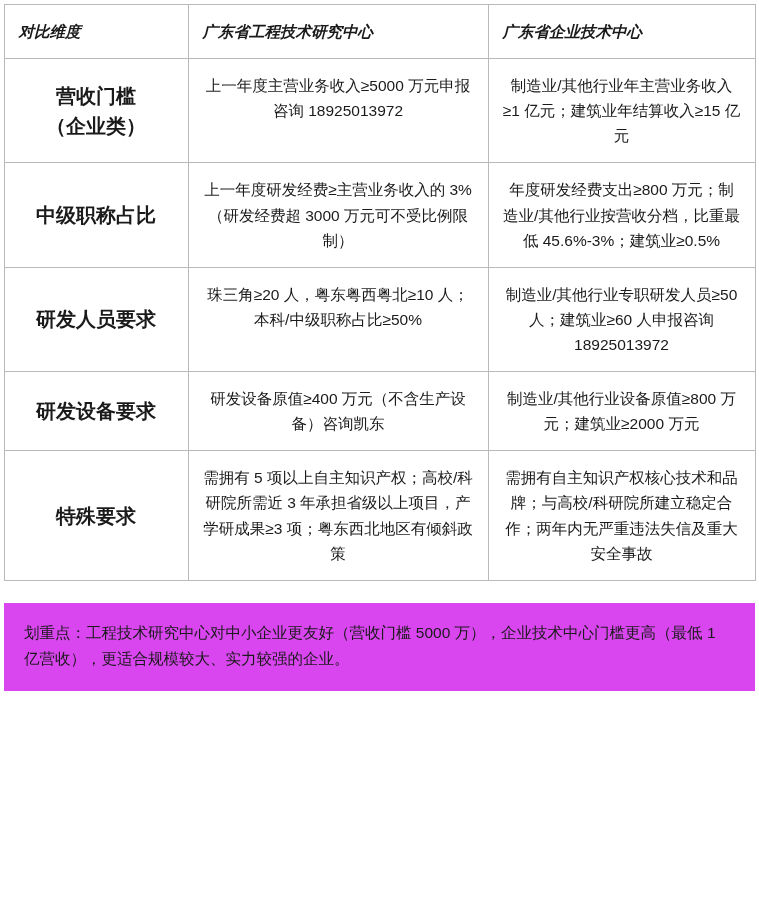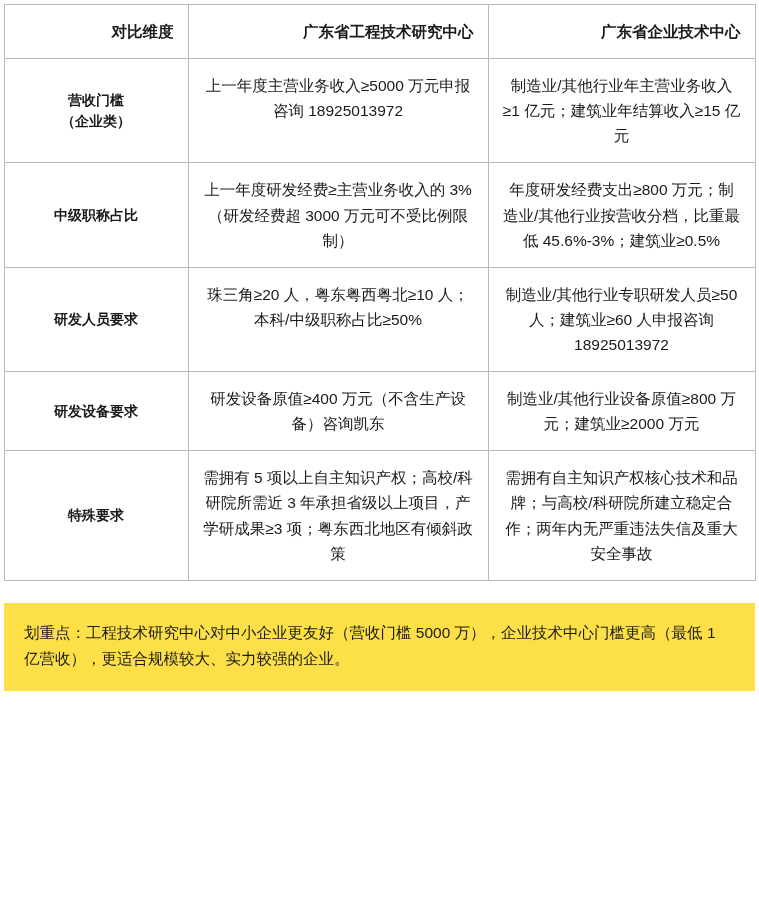--- a/index.html
+++ b/index.html
@@ -33,32 +33,33 @@
     padding: 14px 14px 14px 14px;
     font-size: 15.5px;
     line-height: 1.62;
     box-sizing: border-box;
   }
   col.c1 { width: 184px; }
   col.c2 { width: 300px; }
   col.c3 { width: 267px; }
 
   thead td {
-    text-align: right;
+    text-align: left;
     vertical-align: middle;
     font-weight: bold;
     font-size: 16.5px;
     padding-top: 16px;
     padding-bottom: 16px;
+    font-style: italic;
   }
   tbody td.dim {
     text-align: center;
     vertical-align: middle;
     font-weight: bold;
-    font-size: 14px;
+    font-size: 20px;
     line-height: 1.5;
   }
   tbody td.body {
     text-align: center;
     vertical-align: top;
     font-weight: normal;
   }
   .dim-line { display: block; }
   .note {
     margin: 22px auto 0 auto;
@@ -128,15 +129,15 @@
         <td class="dim">
           <span class="dim-line">特殊要求</span>
         </td>
         <td class="body">需拥有 5 项以上自主知识产权；高校/科研院所需近 3 年承担省级以上项目，产学研成果≥3 项；粤东西北地区有倾斜政策</td>
         <td class="body">需拥有自主知识产权核心技术和品牌；与高校/科研院所建立稳定合作；两年内无严重违法失信及重大安全事故</td>
       </tr>
 
     </tbody>
   </table>
 
-  <div class="note" style="background: #fde047;">划重点：工程技术研究中心对中小企业更友好（营收门槛 5000 万），企业技术中心门槛更高（最低 1 亿营收），更适合规模较大、实力较强的企业。</div>
+  <div class="note" style="background: #d946ef;">划重点：工程技术研究中心对中小企业更友好（营收门槛 5000 万），企业技术中心门槛更高（最低 1 亿营收），更适合规模较大、实力较强的企业。</div>
 
 </div>
 
 </body></html>

